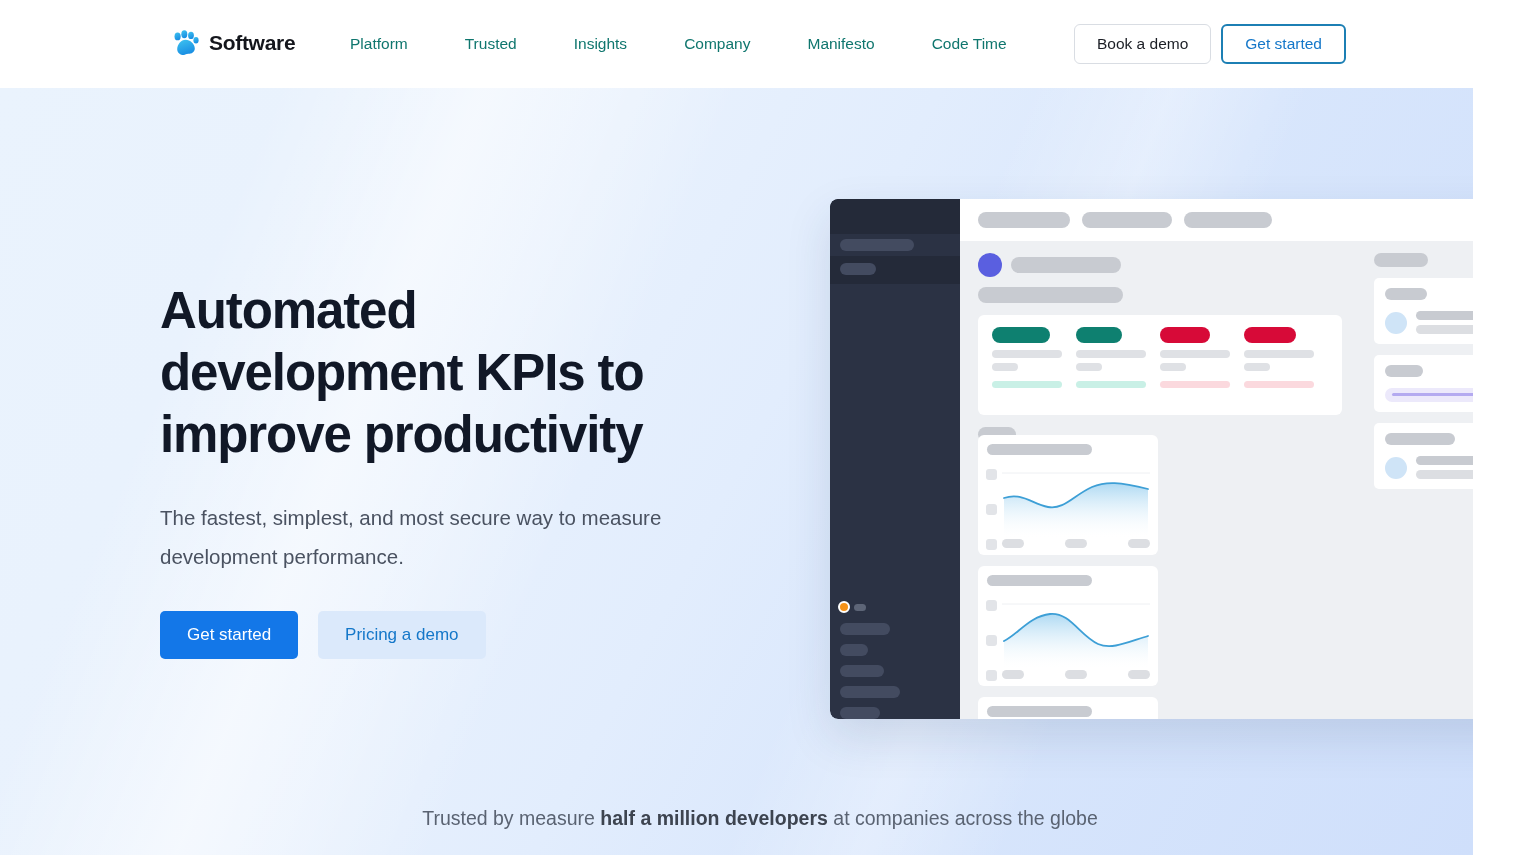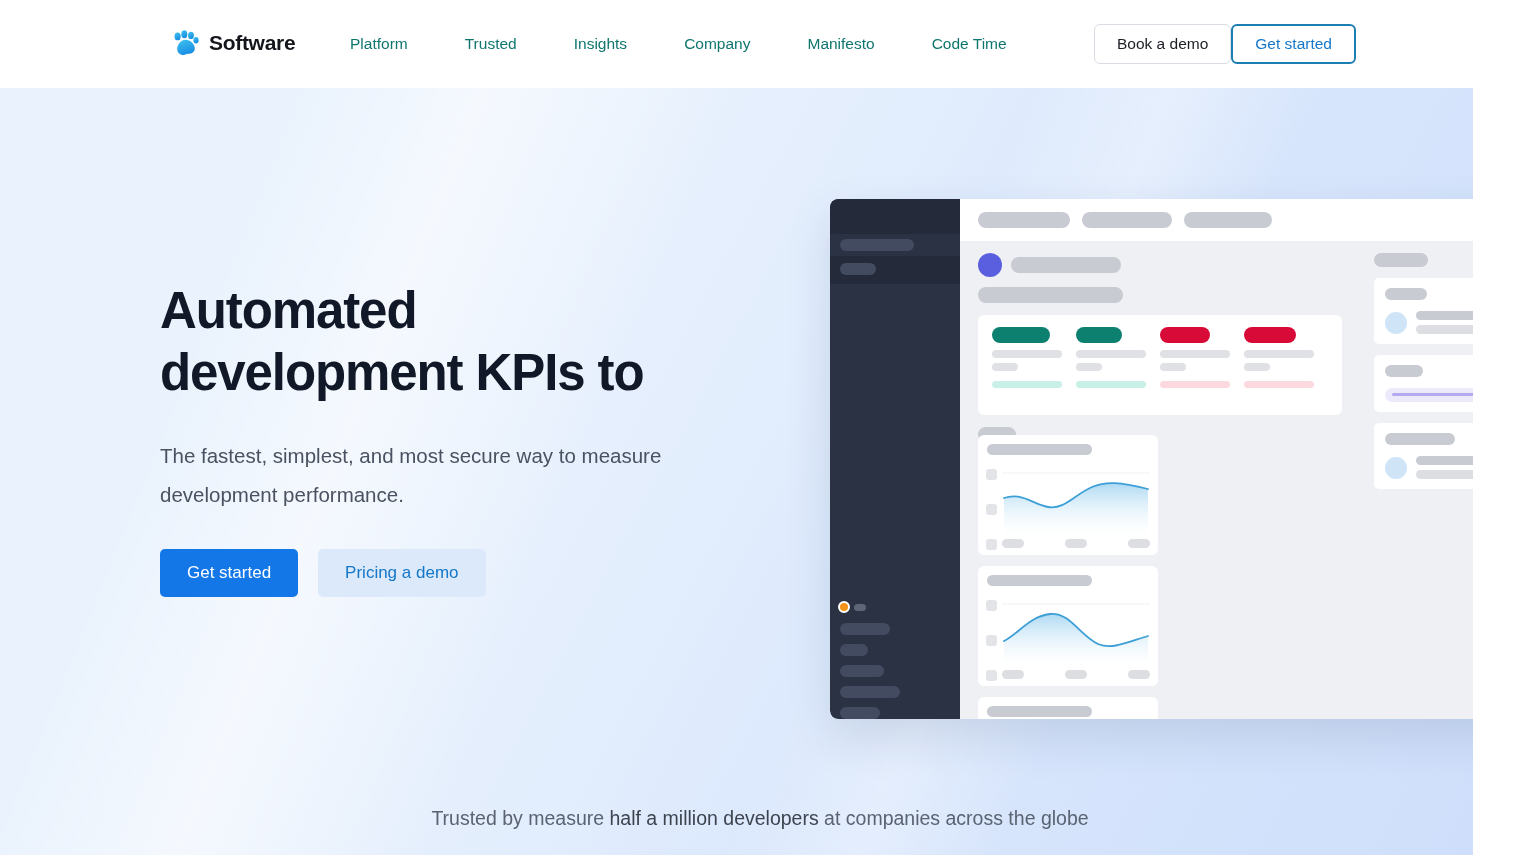--- a/index.html
+++ b/index.html
@@ -80,24 +80,25 @@
     text-decoration: none;
     white-space: nowrap;
     padding: 6px 0;
     margin-right: 57px;
     cursor: pointer;
   }
   .nav-link:last-child { margin-right: 0; }
 
   .header-actions {
     position: absolute;
-    right: 164px;
+    right: 174px;
     top: 24px;
     display: flex;
     align-items: flex-end;
+    gap: 10px;
   }
 
   .btn-demo {
     height: 40px;
     padding: 0 22px;
     display: flex;
     align-items: center;
     justify-content: center;
     background: #ffffff;
     border: 1px solid #d9dde3;
@@ -226,21 +227,21 @@
 
   .trust-line {
     position: absolute;
     left: 0;
     top: 719px;
     width: 1520px;
     text-align: center;
     font-size: 19.5px;
     color: #5a6372;
   }
-  .trust-line b { color: #3d4450; font-weight: normal; }
+  .trust-line b { color: #3d4450; font-weight: bold; }
 
   
   .dash {
     position: absolute;
     left: 830px;
     top: 111px;
     width: 760px;
     height: 520px;
     border-radius: 8px;
     overflow: hidden;
@@ -578,20 +579,21 @@
   </header>
 
   <section class="hero">
     <div class="hero-sheen"></div>
     <div class="hero-sheen-2"></div>
 
     <div class="hero-copy">
       <h1 class="hero-title">
         <span>Automated</span><br>
         <span>development KPIs to</span><br>
+        <span>improve productivity</span>
       </h1>
 
       <p class="hero-sub">The fastest, simplest, and most secure way to measure development performance.</p>
 
       <div class="hero-ctas">
         <button class="btn-primary">Get started</button>
         <button class="btn-secondary">Pricing a demo</button>
       </div>
     </div>
 

